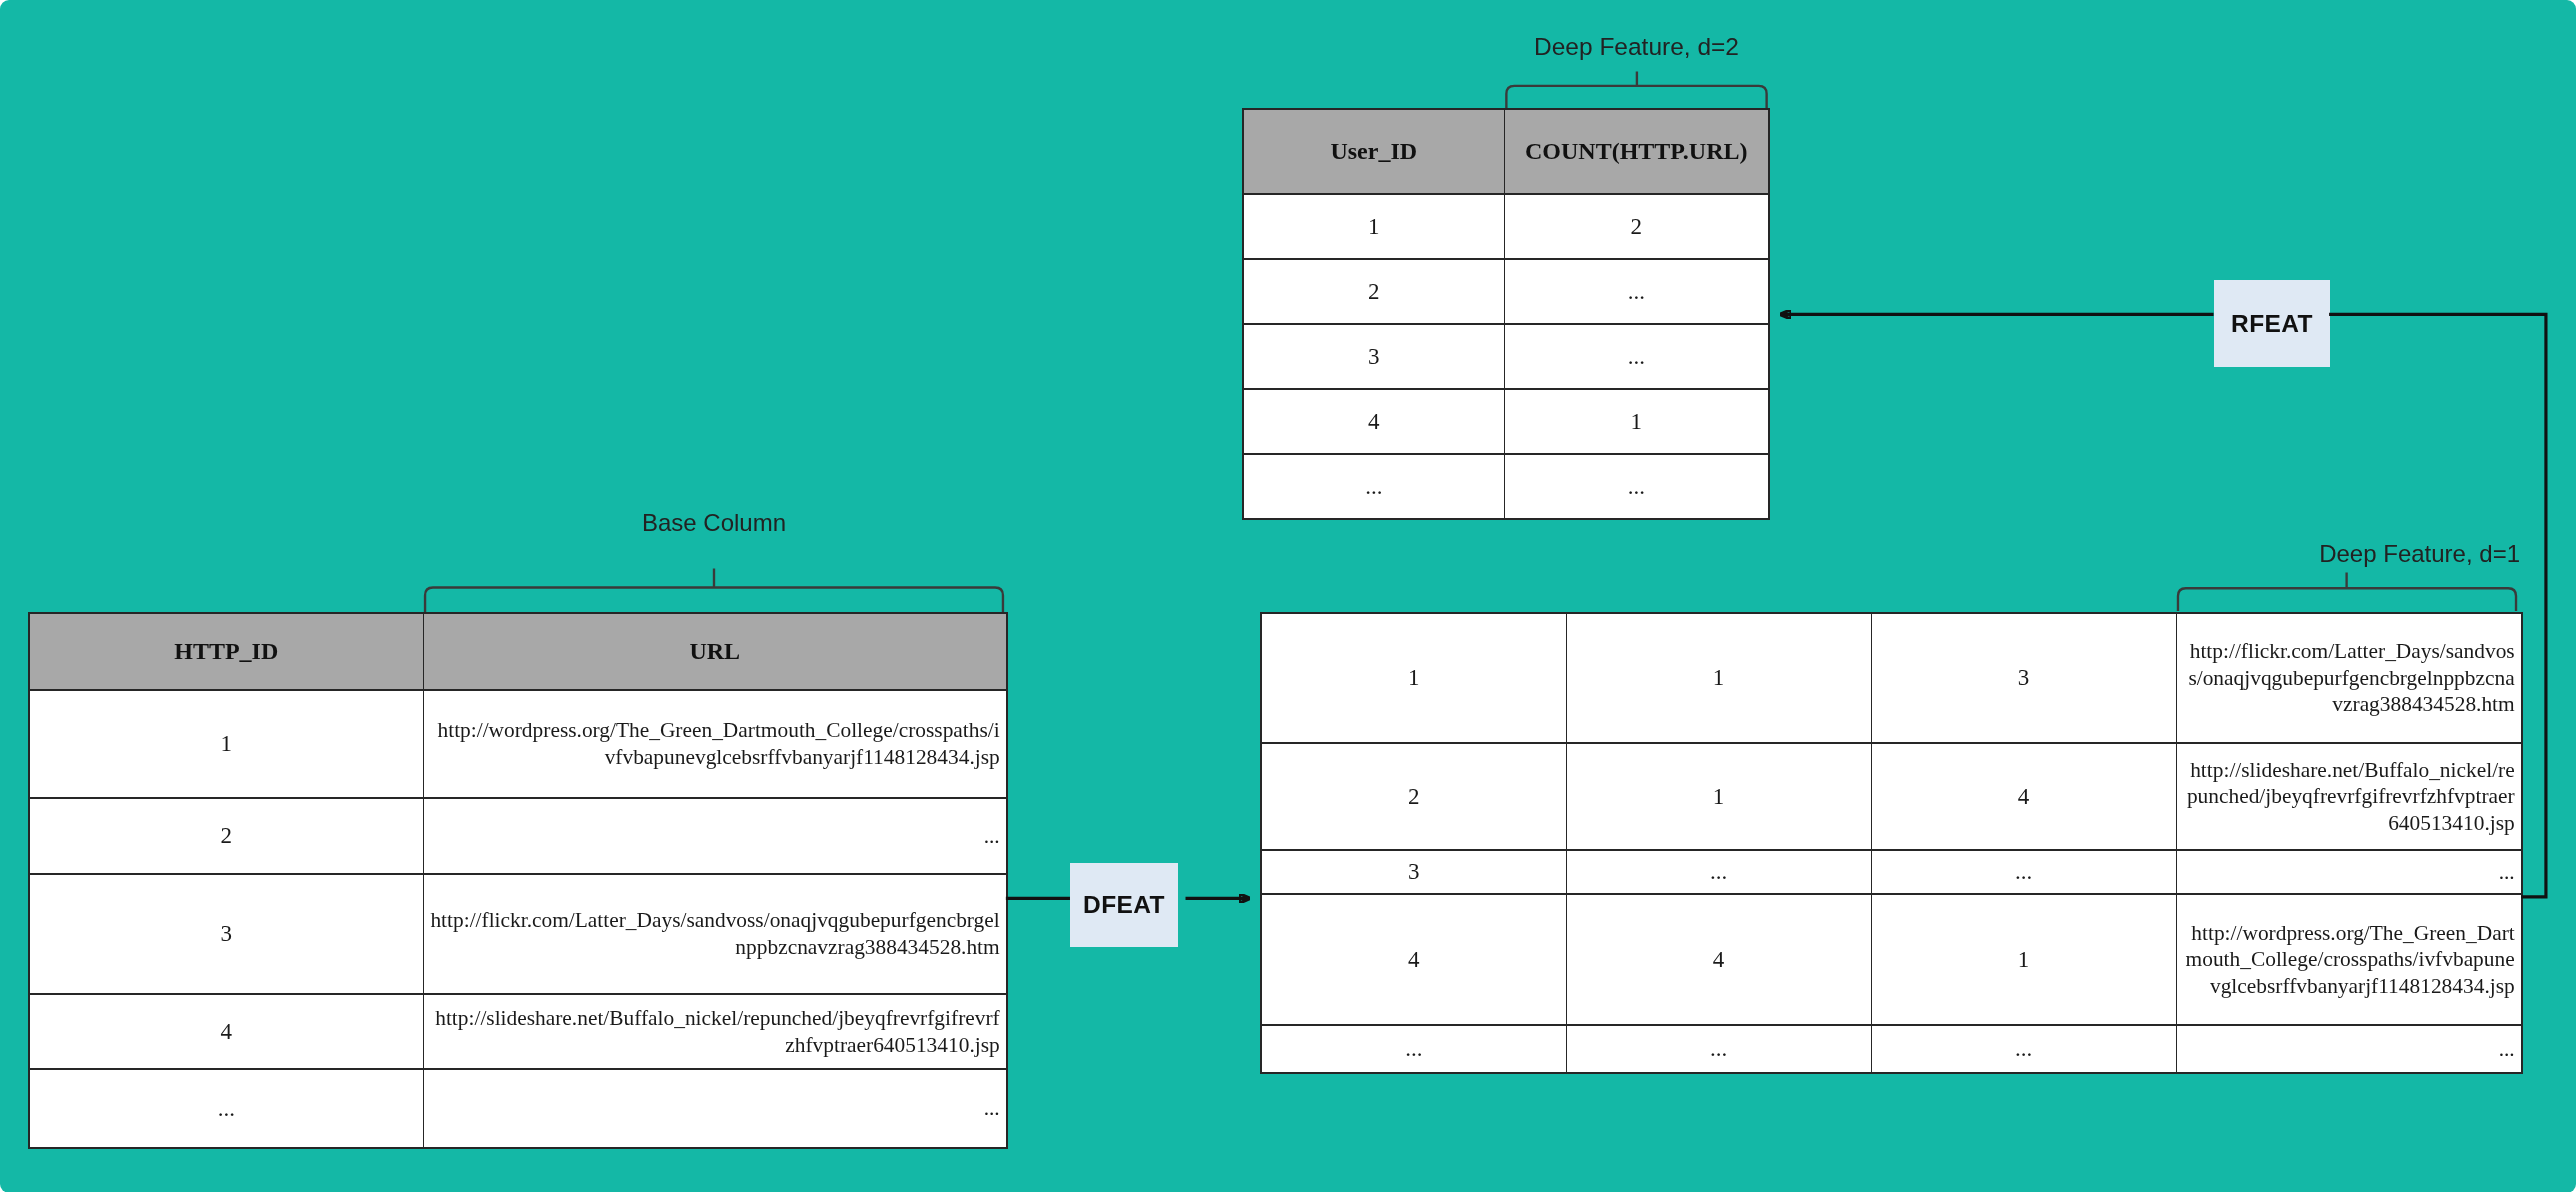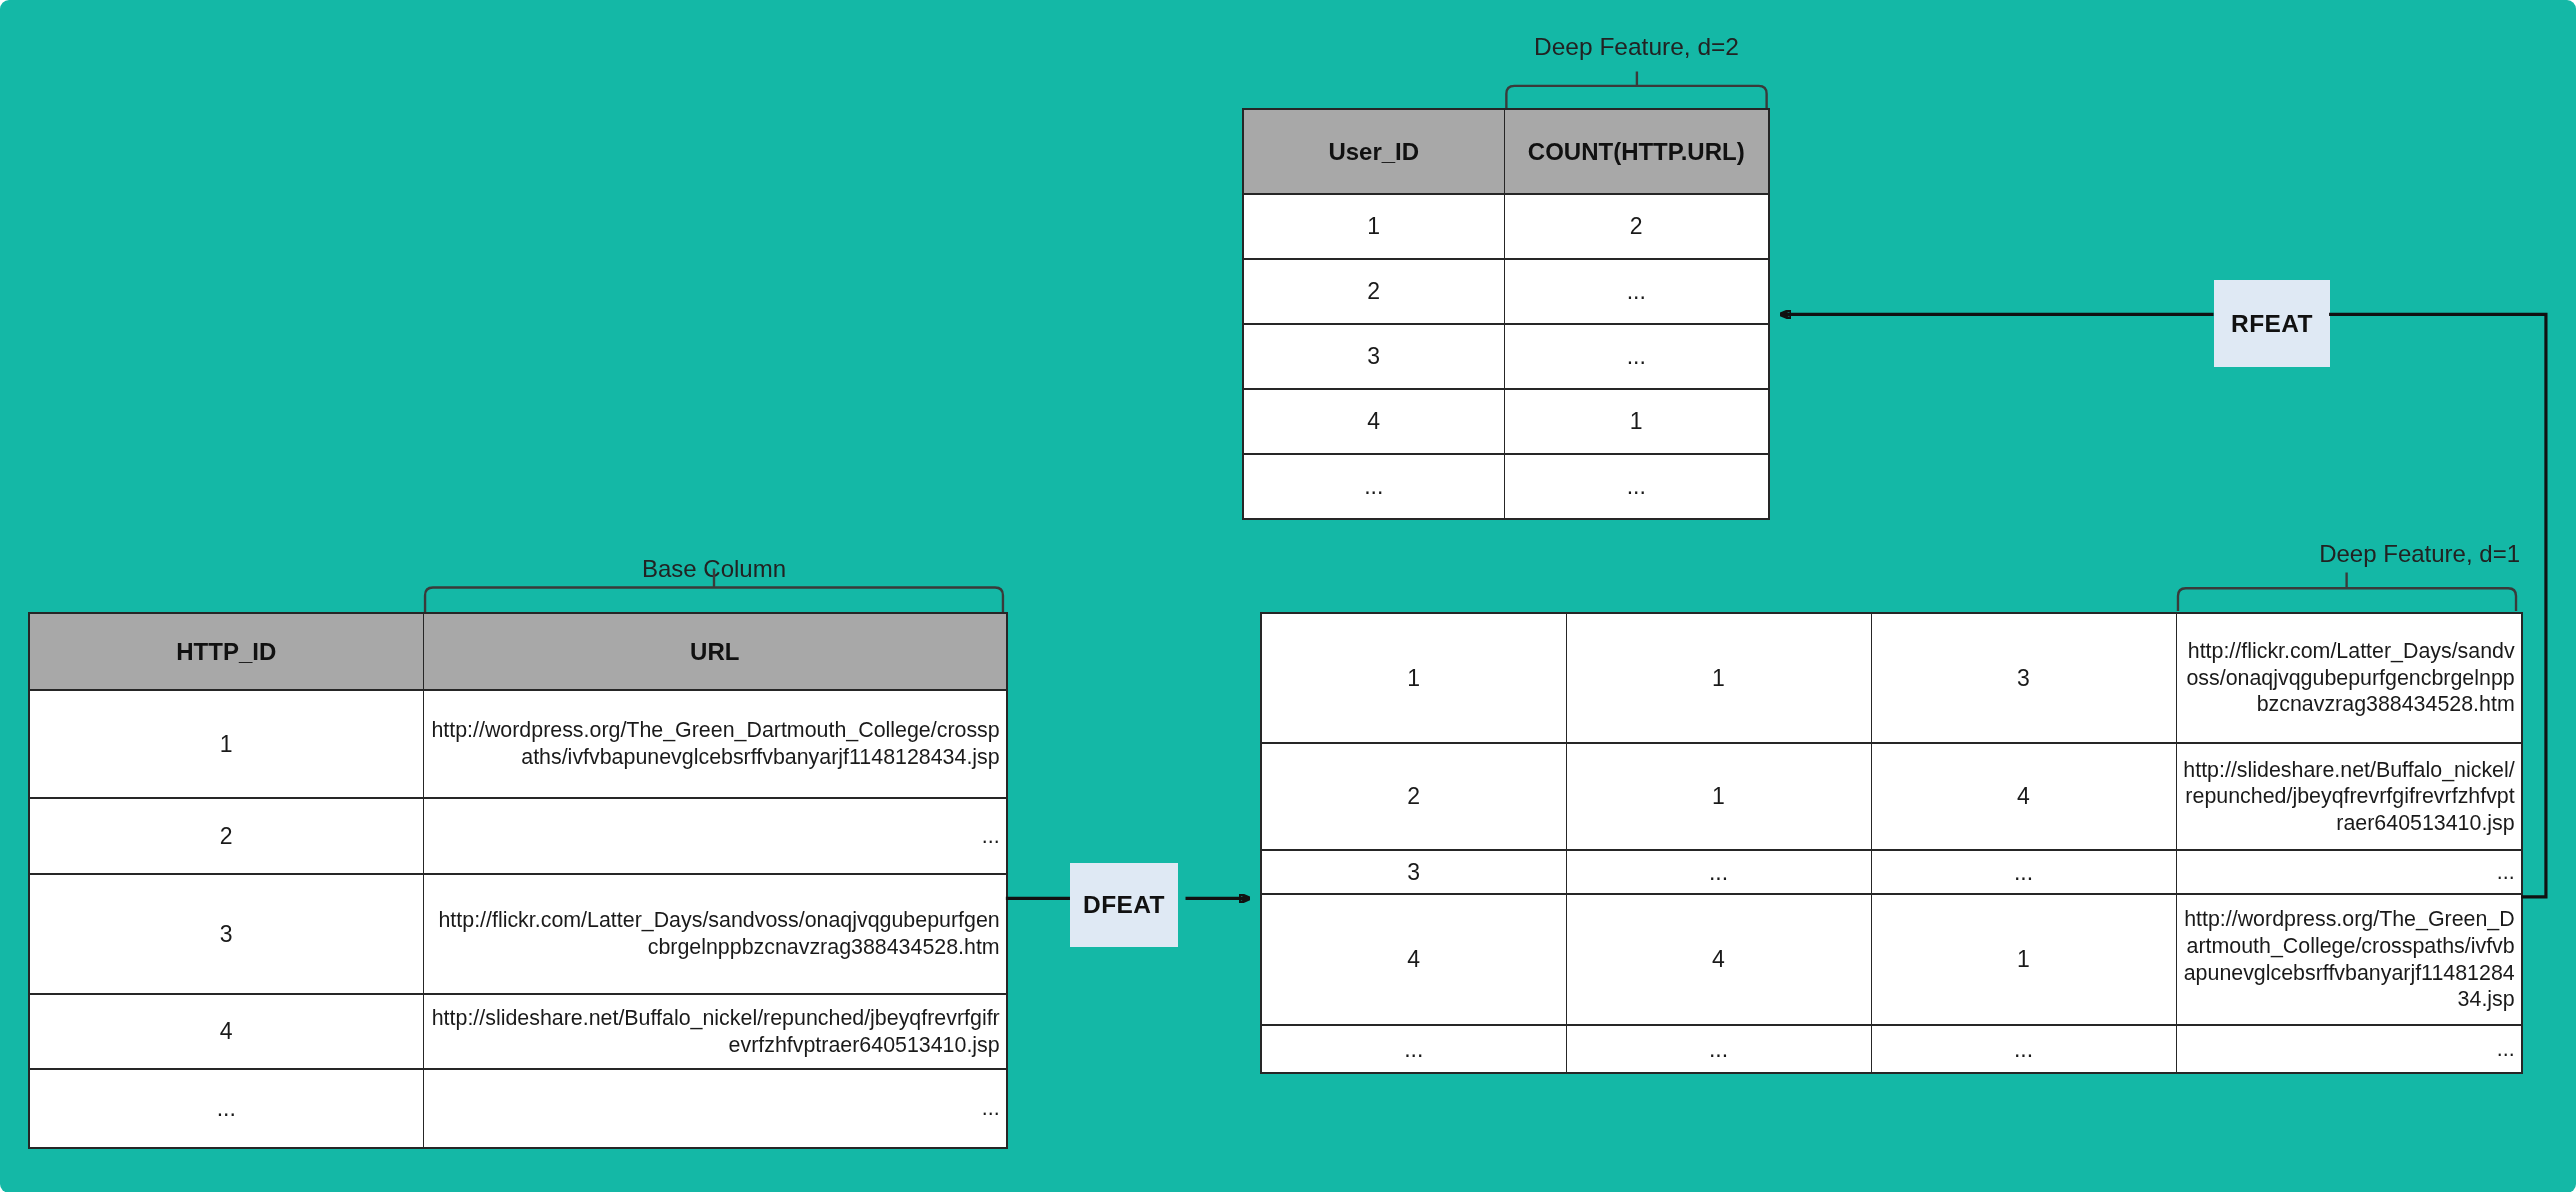--- a/index.html
+++ b/index.html
@@ -2,21 +2,21 @@
 <html style="--header-bg: #a8a8a8; --operator-bg: #dfe9f4; --border: #262626; --connector: #111111;font-size:12.7px"><head>
 <meta charset="utf-8">
 <style>
   html,body{margin:0;padding:0;background:#fff;}
   body{font-family:"Liberation Sans",sans-serif;color:#1a1a1a;}
   .canvas{position:relative;width:2576px;height:1193px;background:#14b8a6;overflow:hidden;border-radius:9px;}
 
   table.dtable{position:absolute;border-collapse:collapse;table-layout:fixed;background:#fff;
                border:2.4px solid var(--border,#262626);}
   .dtable th,.dtable td{border:2.4px solid var(--border,#262626);border-left-width:1.6px;border-right-width:1.6px;
-               text-align:center;vertical-align:middle;overflow:hidden;padding:0;}
+               text-align:center;vertical-align:middle;overflow:hidden;padding:0;font-family:Liberation Serif, serif;}
   .dtable th{background:var(--header-bg,#a8a8a8);font-weight:bold;font-size:24px;color:#111;}
   .dtable td{font-size:23px;}
   .dtable td.url{font-size:21.4px;line-height:1.24;word-break:break-all;padding:1.6px 6.3px;text-align:right;}
 
   .lbl{position:absolute;text-align:center;font-size:24px;color:#222;white-space:nowrap;}
   .lbl.d2{font-size:24.5px;}
 
   .opbox{position:absolute;background:var(--operator-bg,#dfe9f4);display:flex;align-items:center;
          justify-content:center;font-weight:bold;font-size:24.5px;color:#111;letter-spacing:0.4px;margin-top:8px;}
 
@@ -60,21 +60,21 @@
       <td>4</td>
       <td>1</td>
     </tr>
     <tr style="height:65px">
       <td>...</td>
       <td>...</td>
     </tr>
   </tbody>
     </table>
 
-  <div class="lbl" style="left:422px;top:555px;width:584px;">Base Column</div>
+  <div class="lbl" style="left:422px;top:509px;width:584px;">Base Column</div>
   <svg class="brace" style="left:422px;top:567px;" width="584" height="45" viewBox="0 0 738 57">
     <path d="M3 57 V36 Q3 26 13 26 H369 M369 26 V2 M369 26 H725 Q735 26 735 36 V57"></path>
   </svg>
 
   <table class="dtable" style="left:28px;top:612px;width:978px;">
     <colgroup>
         <col style="width:394px">
         <col style="width:584px">
       </colgroup>
     <tbody>

